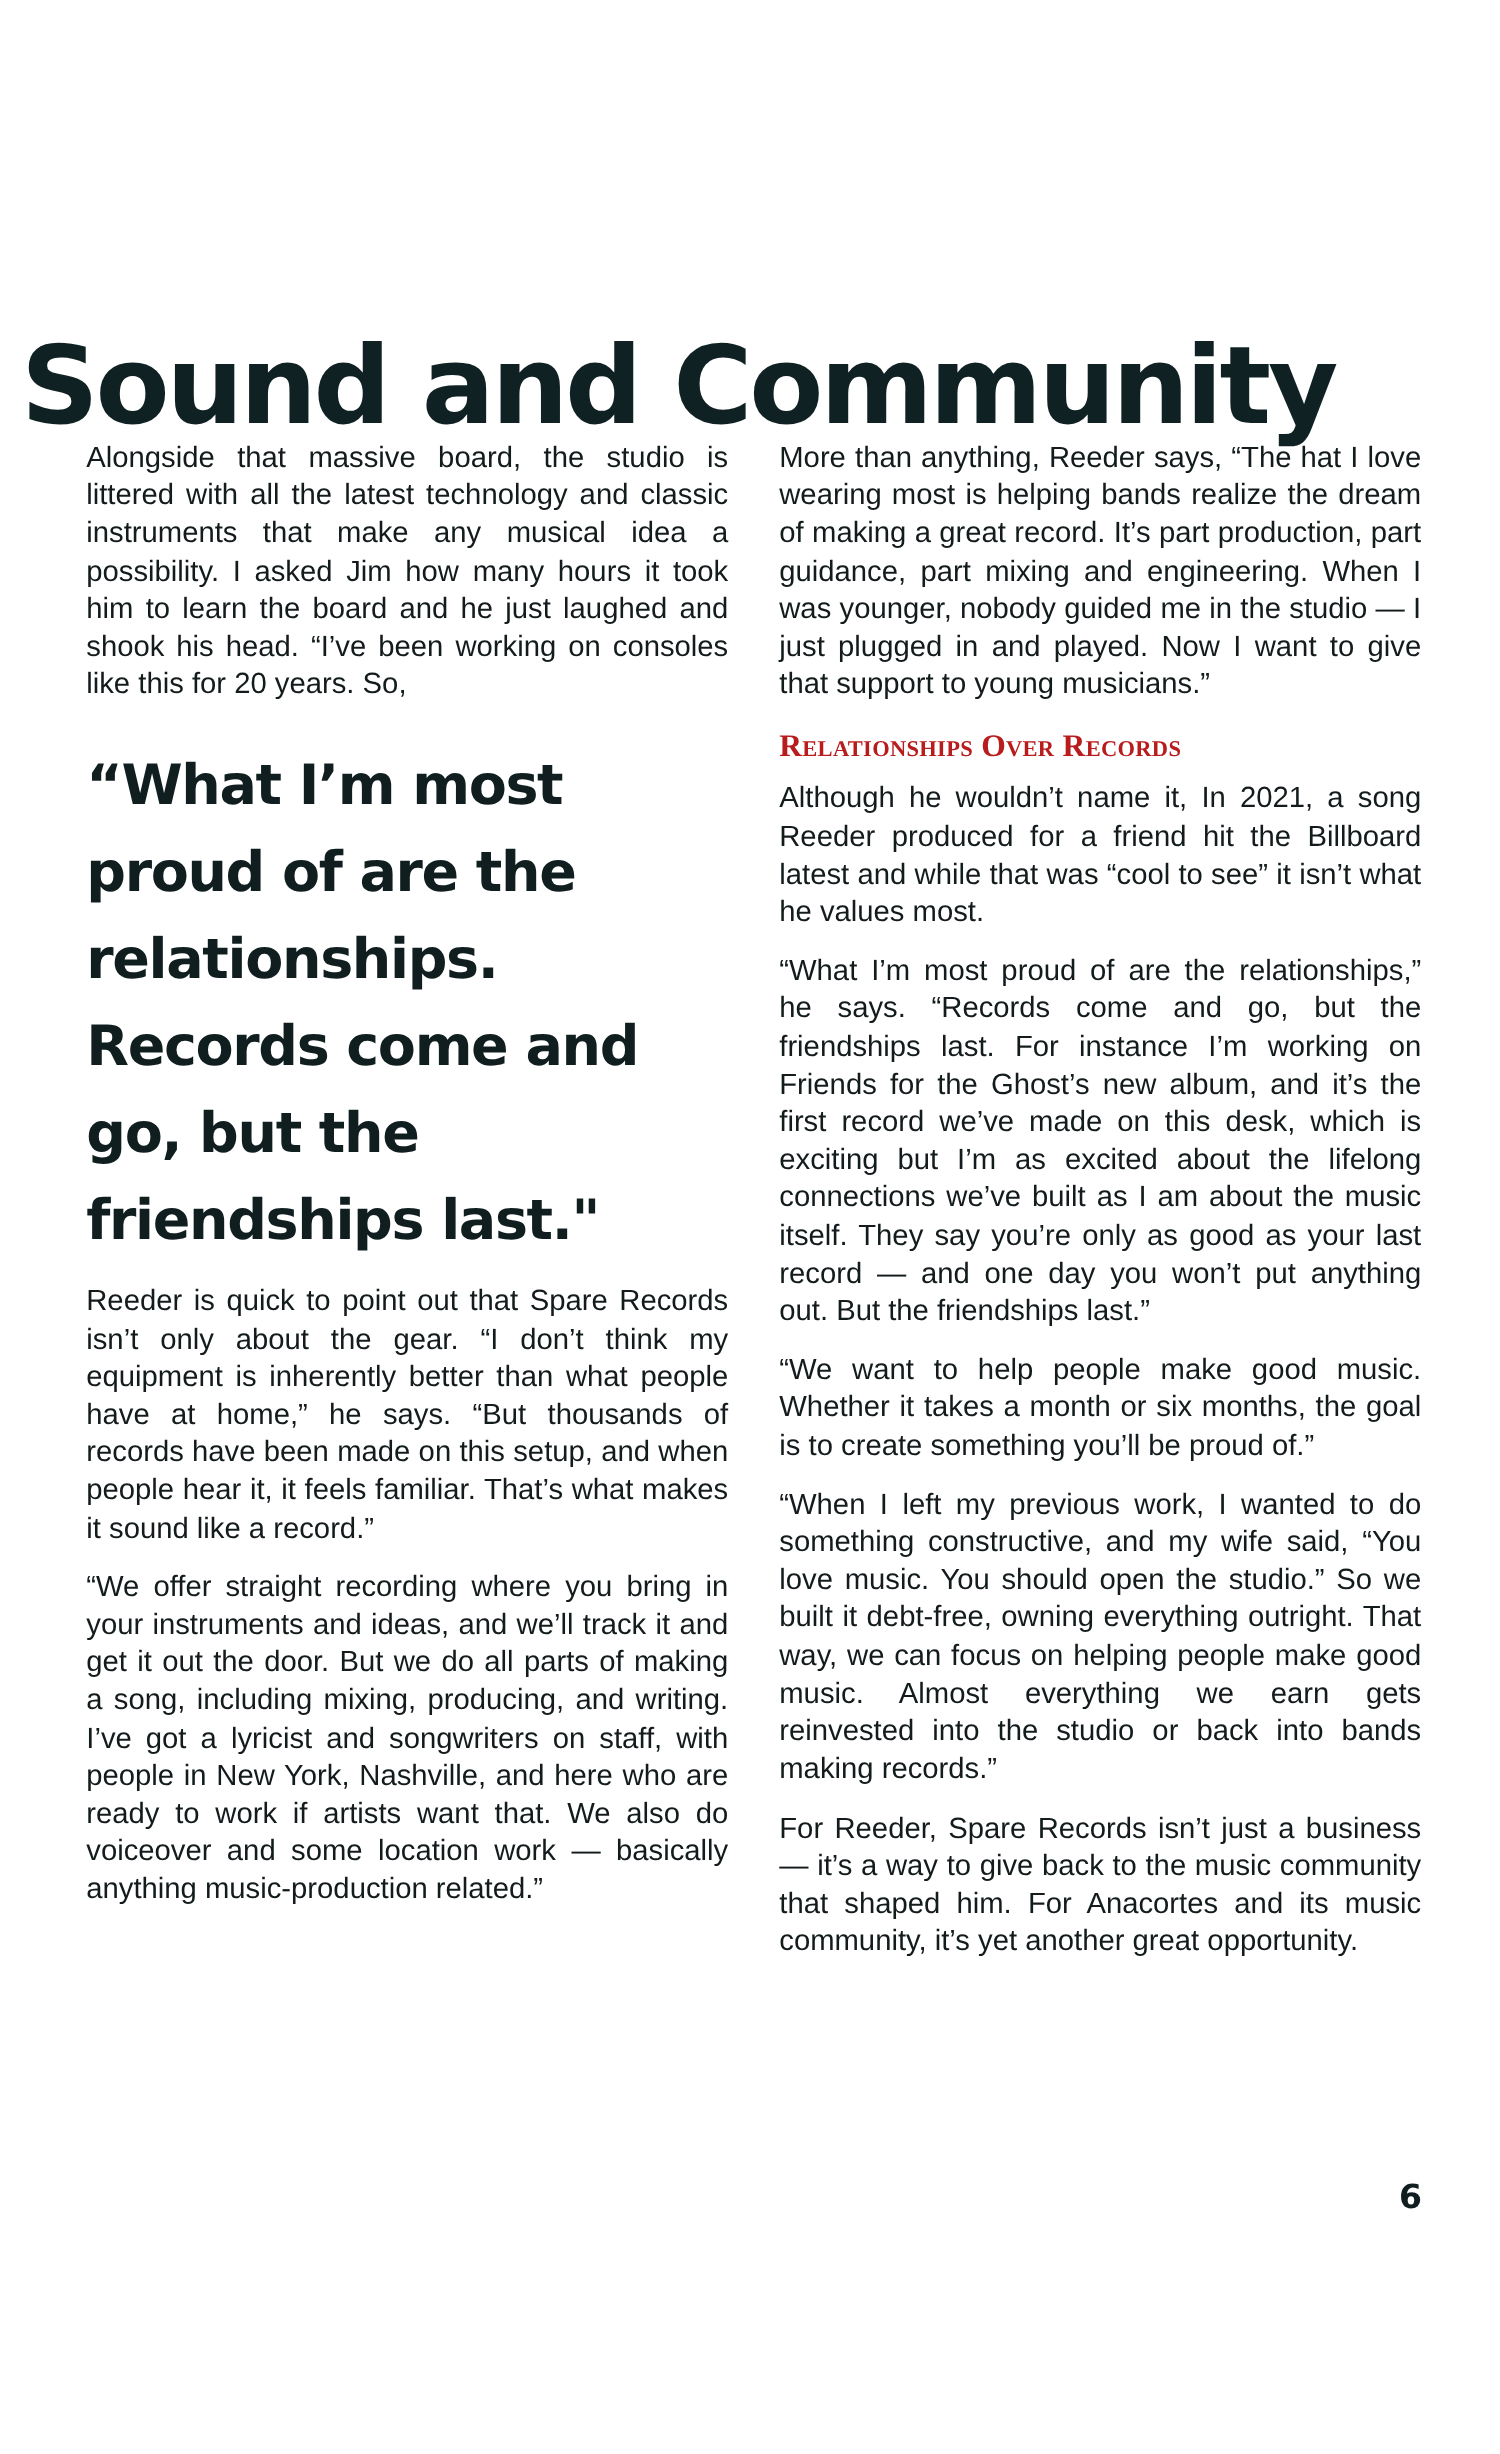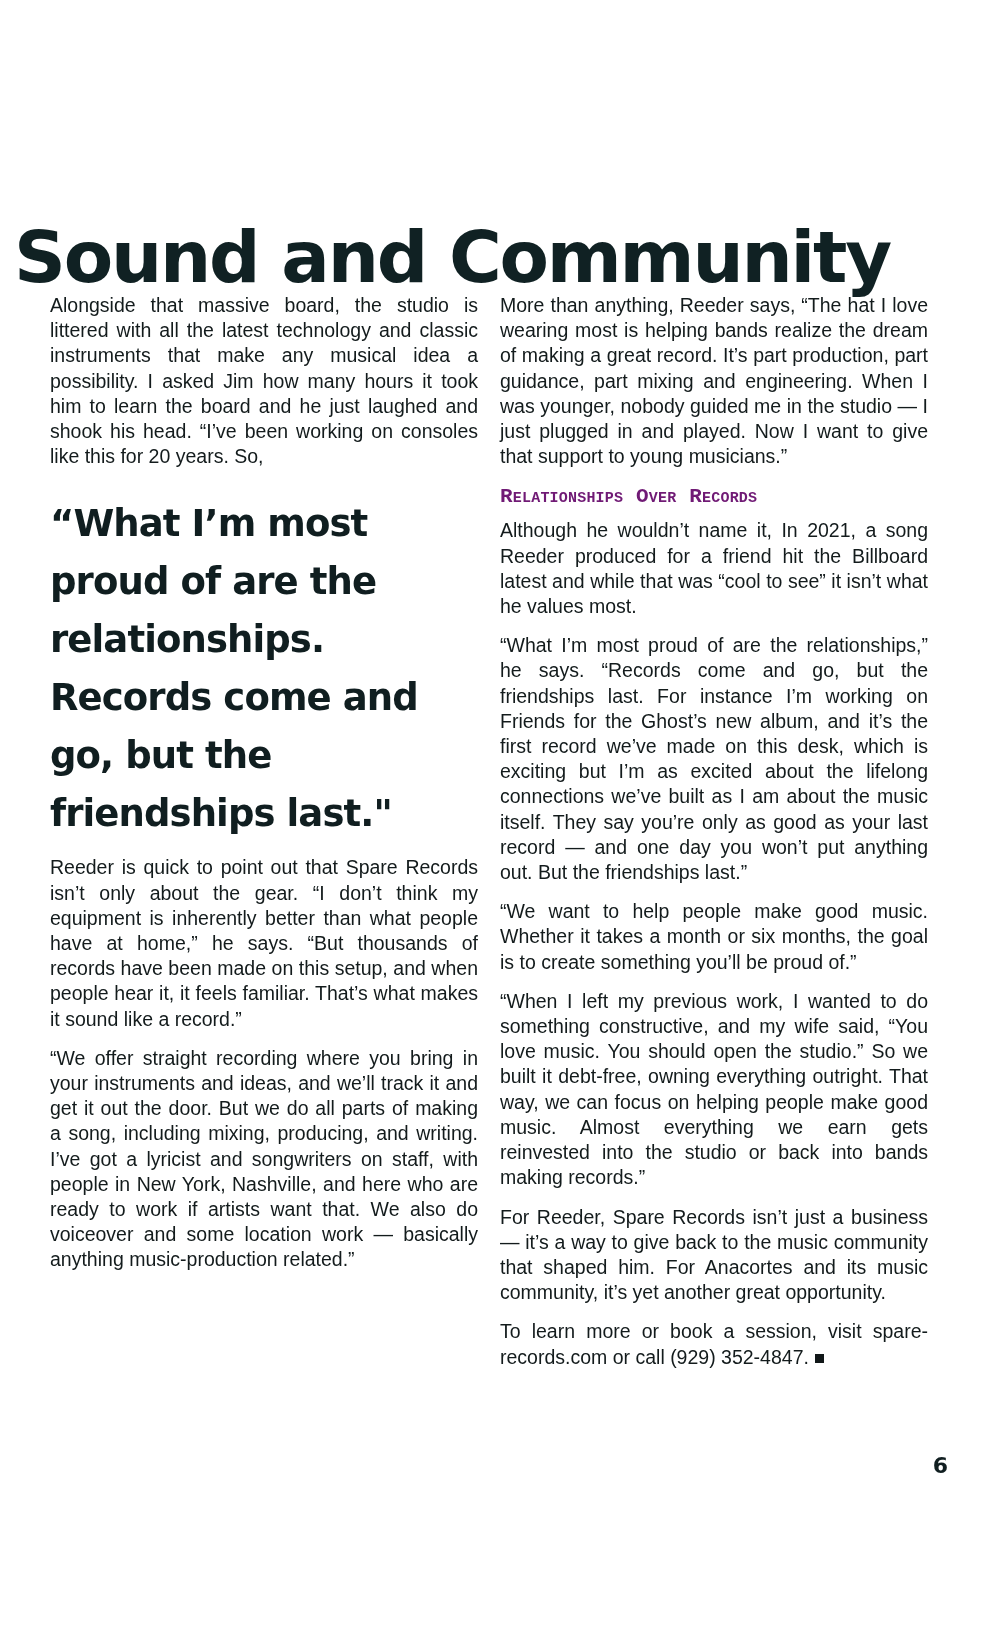--- a/index.html
+++ b/index.html
@@ -38,21 +38,22 @@
     line-height: 1.05;
     white-space: nowrap;
   }
 
   .columns {
     position: absolute;
     left: 50px;
     top: 293px;
     width: 905px;
     display: flex;
-    gap: 22px;
+    gap: 34px;
+    justify-content: center;
   }
 
   .col {
     width: 428px;
   }
 
   p.body {
     margin: 0 0 14px 0;
     font-family: "Liberation Sans", sans-serif;
     font-size: 19.5px;
@@ -73,25 +74,25 @@
     font-weight: 700;
     font-size: 37px;
     line-height: 58px;
     letter-spacing: -0.9px;
     color: #101e20;
     text-align: left;
   }
 
   .subhead {
     margin: 20px 0 10px 0;
-    font-family: Liberation Mono, monospace;
+    font-family: Liberation Serif, serif;
     font-weight: 700;
     font-size: 21px;
     letter-spacing: 0.2px;
-    color: #701a75;
+    color: #b91c1c;
     font-variant: small-caps;
     text-transform: capitalize;
   }
 
   .subhead.tight {
     margin-top: 16px;
   }
 
   .endmark {
     display: inline-block;
@@ -142,20 +143,19 @@
 
       <p class="body">“What I’m most proud of are the relationships,” he says. “Records come and go, but the friendships last. For instance I’m working on Friends for the Ghost’s new album, and it’s the first record we’ve made on this desk, which is exciting but I’m as excited about the lifelong connections we’ve built as I am about the music itself. They say you’re only as good as your last record — and one day you won’t put anything out. But the friendships last.”</p>
 
       <p class="body">“We want to help people make good music. Whether it takes a month or six months, the goal is to create something you’ll be proud of.”</p>
 
       <p class="body">“When I left my previous work, I wanted to do something constructive, and my wife said, “You love music. You should open the studio.” So we built it debt-free, owning everything outright. That way, we can focus on helping people make good music. Almost everything we earn gets reinvested into the studio or back into bands making records.”</p>
 
 
       <p class="body">For Reeder, Spare Records isn’t just a business — it’s a way to give back to the music community that shaped him. For Anacortes and its music community, it’s yet another great opportunity.</p>
 
-      <p class="body last"><span>To learn more or book a session, visit spare-records.com or call (929) 352-4847.</span><span class="endmark"></span></p>
     </div>
 
   </div>
 
   <div class="page-number">6</div>
 
 </div>
 
 </body></html>

